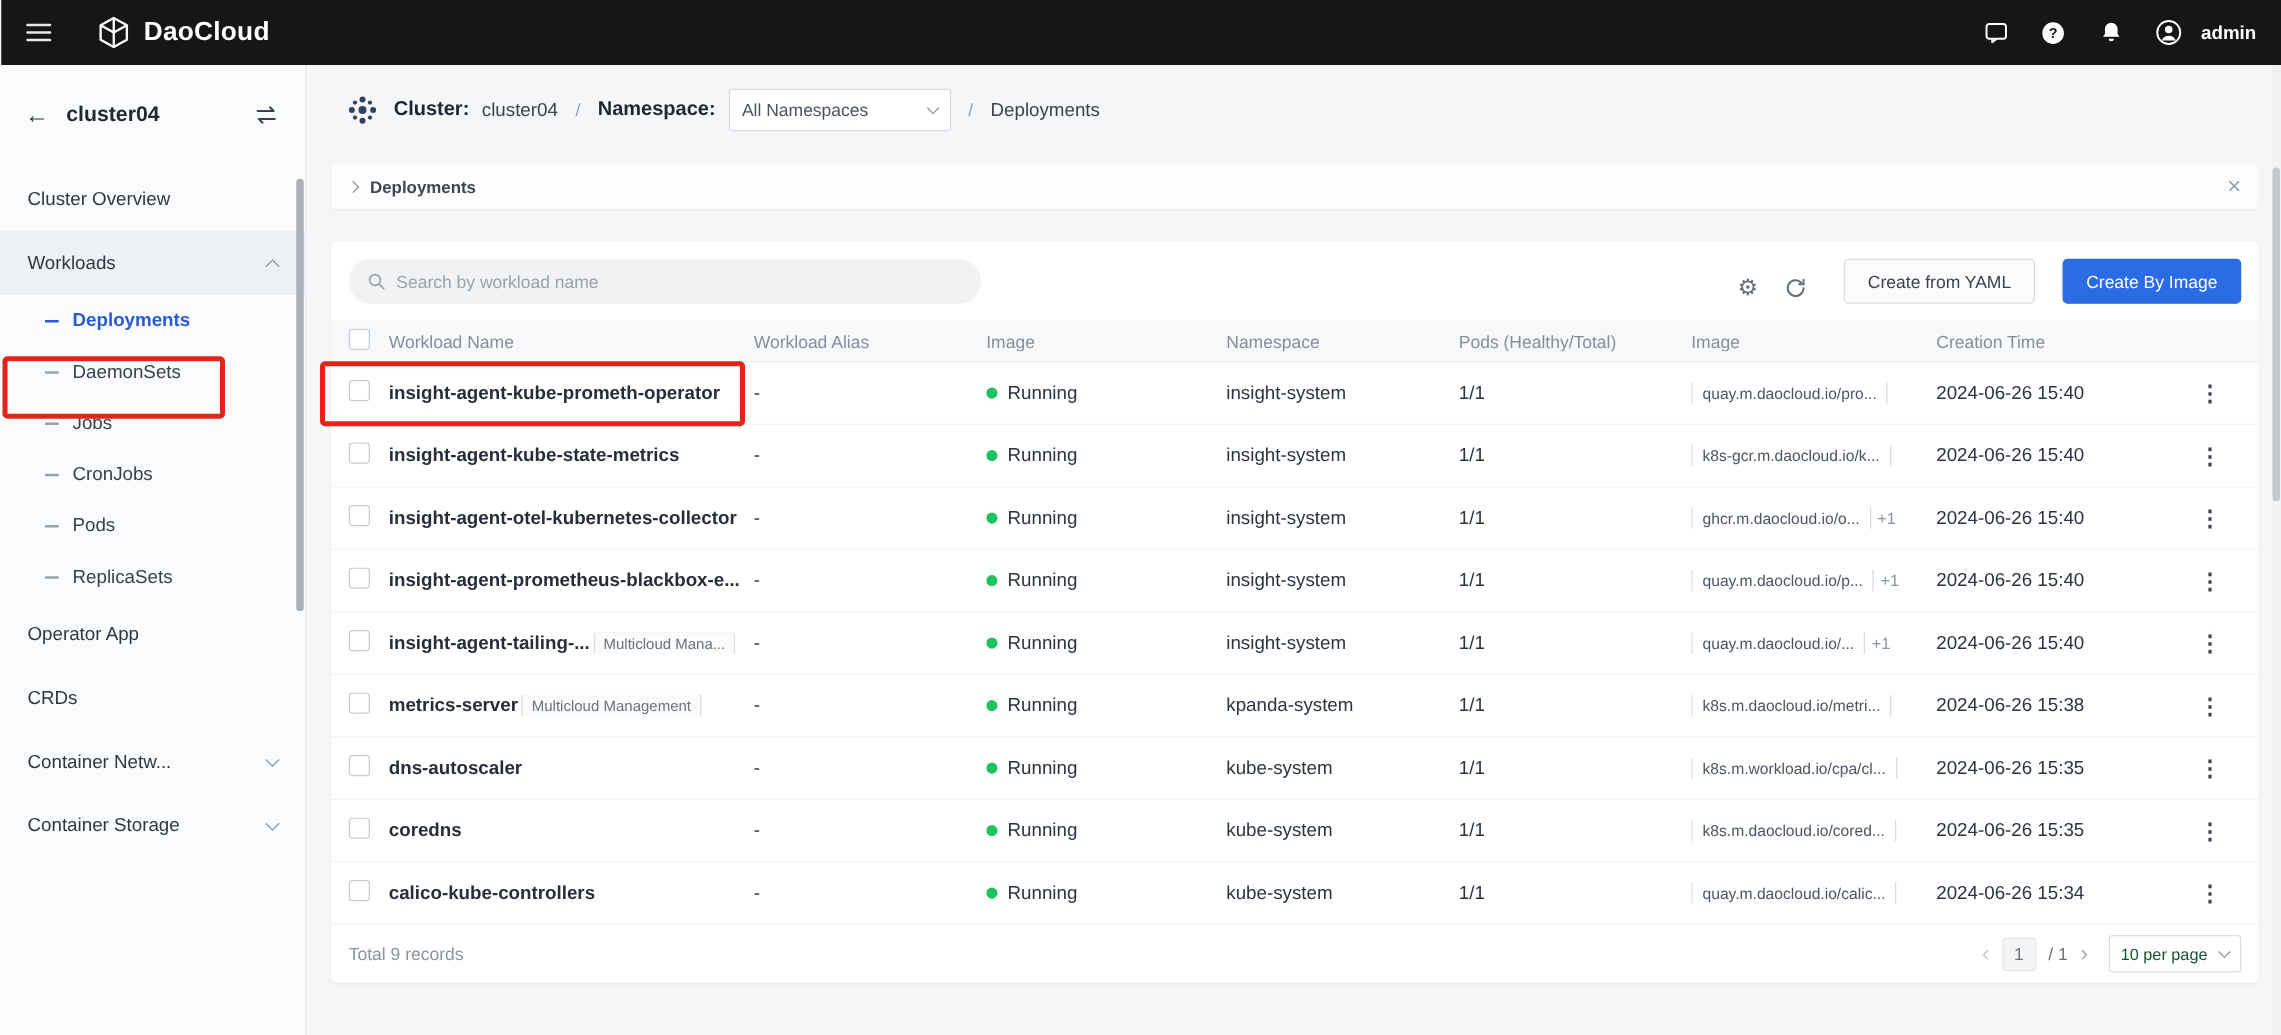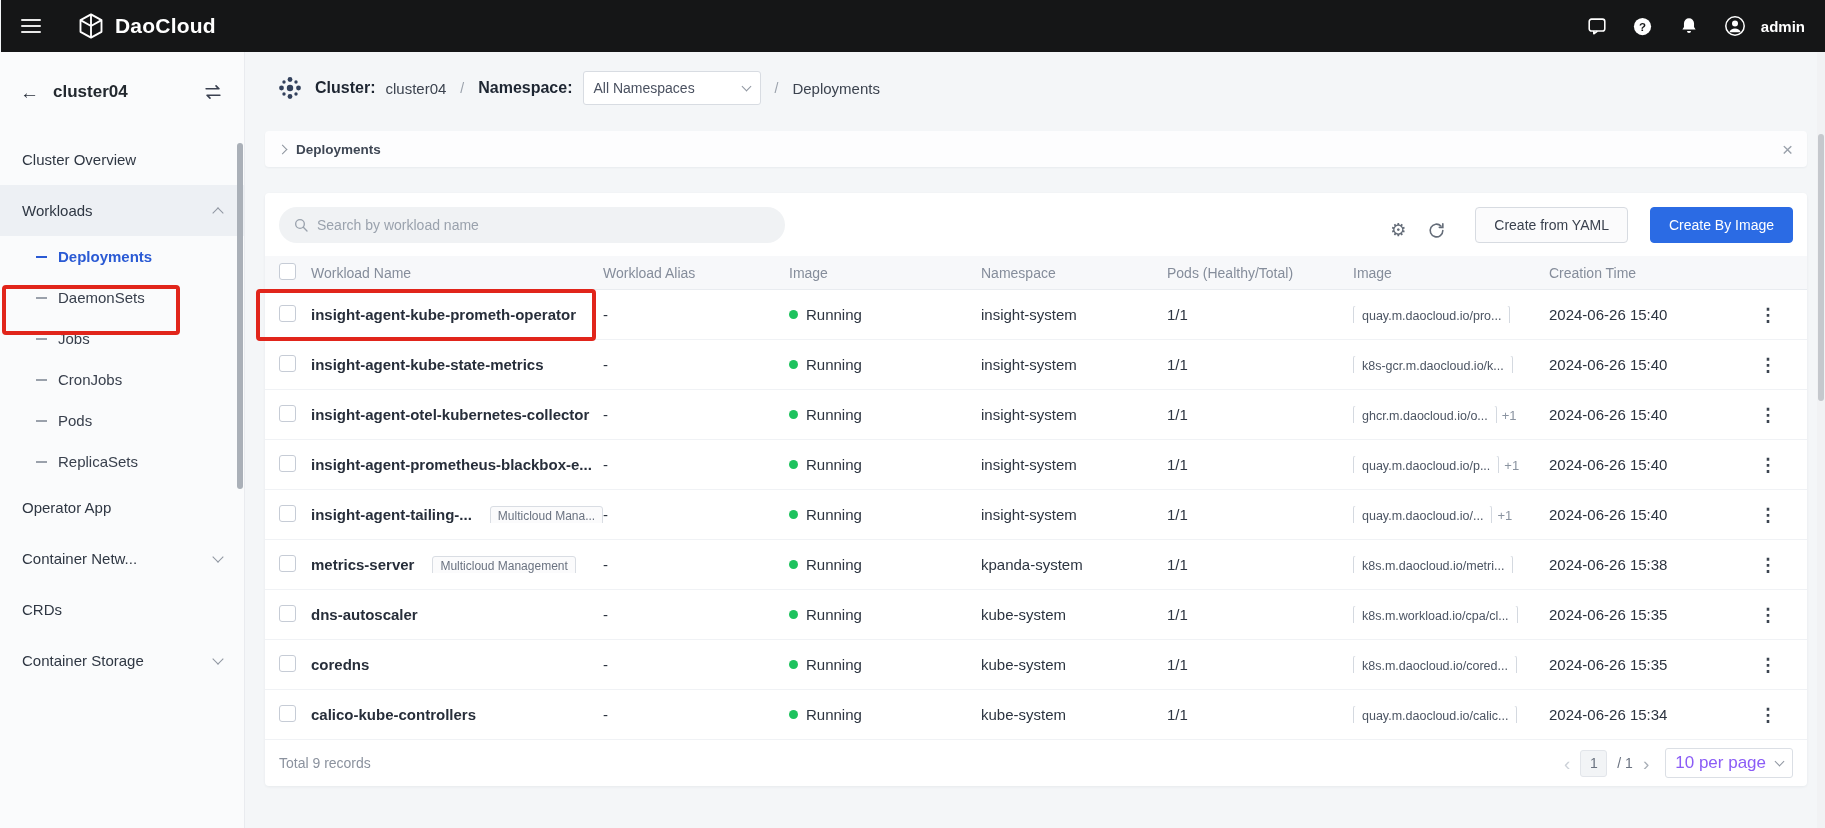--- a/index.html
+++ b/index.html
@@ -84,40 +84,40 @@
     align-items:center; }
   .thead { height:34px; background:#f7f8fa; border-bottom:1px solid #e9ecf0;
     font-size:14px; color:#858d9b; }
   .trow { height:50px; border-bottom:1px solid #f0f2f5; background:#fff; }
   .td, .th { overflow:hidden; white-space:nowrap; padding-right:10px; }
   .col-check { padding-left:14px; }
   .checkbox { width:17px; height:17px; border:1.5px solid #c6ccd6; border-radius:3px; background:#fff;
     display:inline-block; cursor:pointer; }
   .wname { font-weight:700; font-size:15px; color:#272e3a; cursor:pointer;text-align:center; }
   .mc-badge { font-size:12px; color:#6a7280; border:1px solid #d9dde3; border-radius:3px; background:#fbfbfc;
-    padding:2px 7px; margin-left:18px; white-space:nowrap; }
+    padding:2px 7px; margin-left:3px; white-space:nowrap; }
   .status-cell { display:flex; align-items:center; gap:8px; }
   .dot { width:9px; height:9px; border-radius:50%; background:#1ec25e; flex:none; }
   .img-pill { font-size:12.5px; color:#4c5563; border:1px solid #d4d9e0; border-radius:3px; background:#fff;
     padding:3px 8px; white-space:nowrap; }
   .img-extra { font-size:13px; color:#8a93a0; margin-left:5px; }
   .col-actions { display:flex; justify-content:center; }
   .kebab { font-size:18px; font-weight:700; color:#3c4450; cursor:pointer; padding:0 6px; }
 
   .tfoot { height:46px; display:flex; align-items:center; padding:0 14px; }
   .total-txt { font-size:14px; color:#8b929e; }
   .pager { margin-left:auto; display:flex; align-items:center; gap:10px; }
   .pg-arrow { font-size:19px; color:#aab0b8; cursor:pointer; line-height:1; }
   .pg-arrow.disabled { color:#ccd1d8; cursor:default; }
   .pg-current { width:27px; height:27px; background:#f2f4f6; border:1px solid #e2e5ea; border-radius:3px;
     display:flex; align-items:center; justify-content:center; font-size:14px; color:#6a7280; }
   .pg-total { font-size:14px; color:#6a7280; }
   .pp-select { height:30px; border:1px solid #dbdfe5; border-radius:3px; background:#fff;
     display:flex; align-items:center; gap:10px; padding:0 9px; cursor:pointer; margin-left:6px; }
-  .pp-select .txt { font-size:17px; color:#8b5cf6; }
+  .pp-select .txt { font-size:13px; color:#14532d; }
 
   
   .page-scroll { position:absolute; top:52px; right:0; width:8px; bottom:0; background:#f1f2f4; }
   .page-scroll .thumb { position:absolute; top:82px; right:1px; width:6px; height:267px; background:#c5c8cd; border-radius:3px; }
 
   
   .anno { position:absolute; border:4px solid #e1251b; border-radius:4px; z-index:60; pointer-events:none; }
   #anno-sidebar { left:2px; top:285px; width:178px; height:50px; }
   #anno-row { left:256px; top:289px; width:340px; height:52px; }
 
@@ -210,26 +210,26 @@
         <span>Pods</span>
       </div>
     <div class="nav-sub">
         <span class="dash"></span>
         <span>ReplicaSets</span>
       </div>
     <div class="nav-item">
         <span>Operator App</span>
       </div>
     <div class="nav-item">
+        <span>CRDs</span>
+      </div>
+    <div class="nav-item">
       <span>Container Netw...</span>
       <span class="chev down"></span>
     </div>
-    <div class="nav-item">
-        <span>CRDs</span>
-      </div>
     <div class="nav-item">
       <span>Container Storage</span>
       <span class="chev down"></span>
     </div>
   </nav>
   <div class="sb-scroll"></div>
 </aside>
 
 <main class="main">
 

